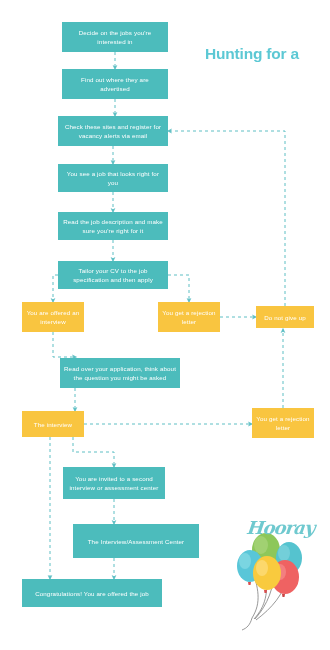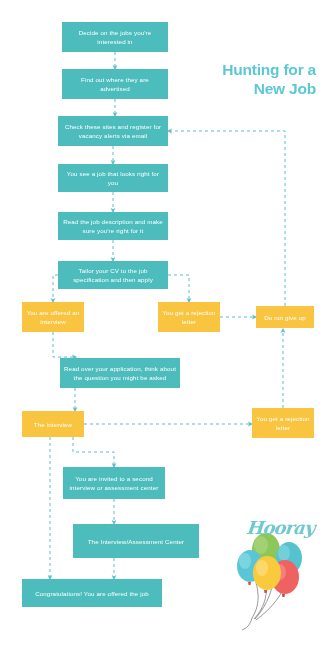--- a/index.html
+++ b/index.html
@@ -147,23 +147,22 @@
       <ellipse cx="280" cy="572" rx="6" ry="8" fill="#f58c8c" opacity="0.7"></ellipse>
       <path d="M282,594 l3,0 l-0.5,3 l-2,0 Z" fill="#c94545"></path>
     </g>
     <g>
       <ellipse cx="267" cy="573" rx="14" ry="17" fill="#f9ca3e"></ellipse>
       <ellipse cx="262" cy="568" rx="6" ry="8" fill="#fcdc7c" opacity="0.75"></ellipse>
       <path d="M264,590 l3,0 l-0.5,3 l-2,0 Z" fill="#d94f4f"></path>
     </g>
   </svg>
 
-  <div class="title" style="left:188px; top:60px; width:128px;text-align:right;">
+  <div class="title" style="left:188px; top:44px; width:128px;">
     <span>Hunting for a</span><br>
-    <span>New Job</span>
   </div>
 
   <div class="hooray" style="left:248px; top:517px;">Hooray</div>
 
   <div class="node teal" style="left:62px;  top:22px;  width:106px; height:30px;">Decide on the jobs you're interested in</div>
   <div class="node teal" style="left:62px;  top:69px;  width:106px; height:30px;">Find out where they are advertised</div>
   <div class="node teal" style="left:58px;  top:116px; width:110px; height:30px;">Check these sites and register for vacancy alerts via email</div>
   <div class="node teal" style="left:58px;  top:164px; width:110px; height:28px;">You see a job that looks right for you</div>
   <div class="node teal" style="left:58px;  top:212px; width:110px; height:28px;">Read the job description and make sure you're right for it</div>
   <div class="node teal" style="left:58px;  top:261px; width:110px; height:28px;">Tailor your CV to the job specification and then apply</div>

